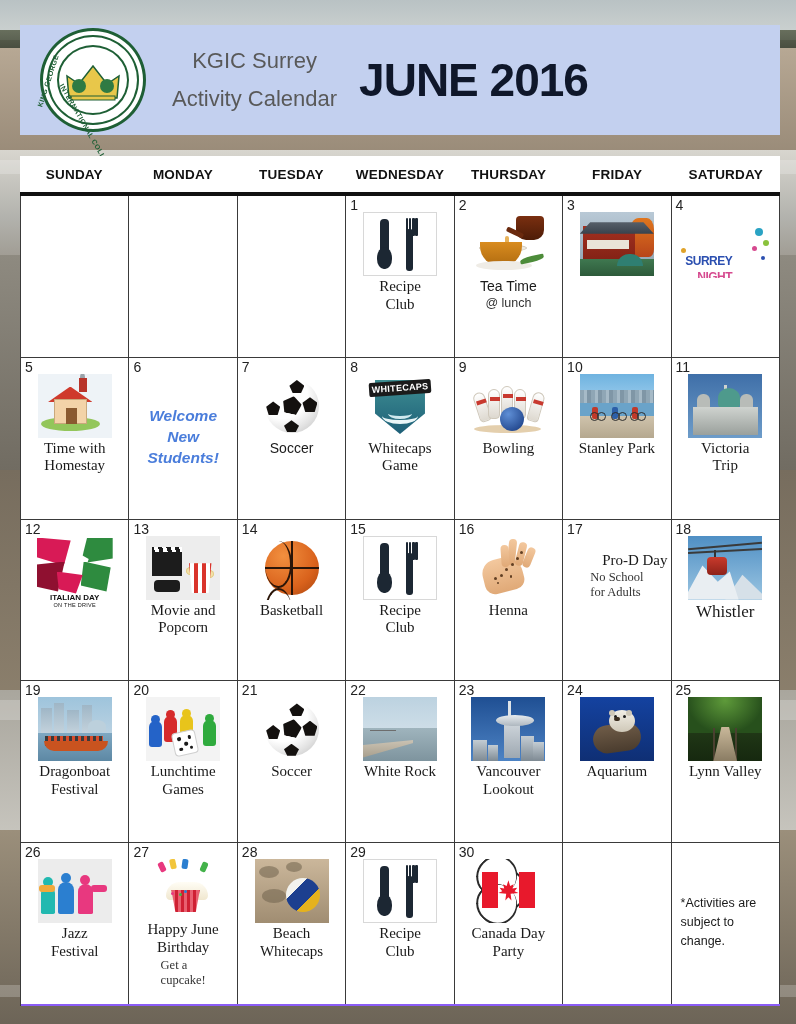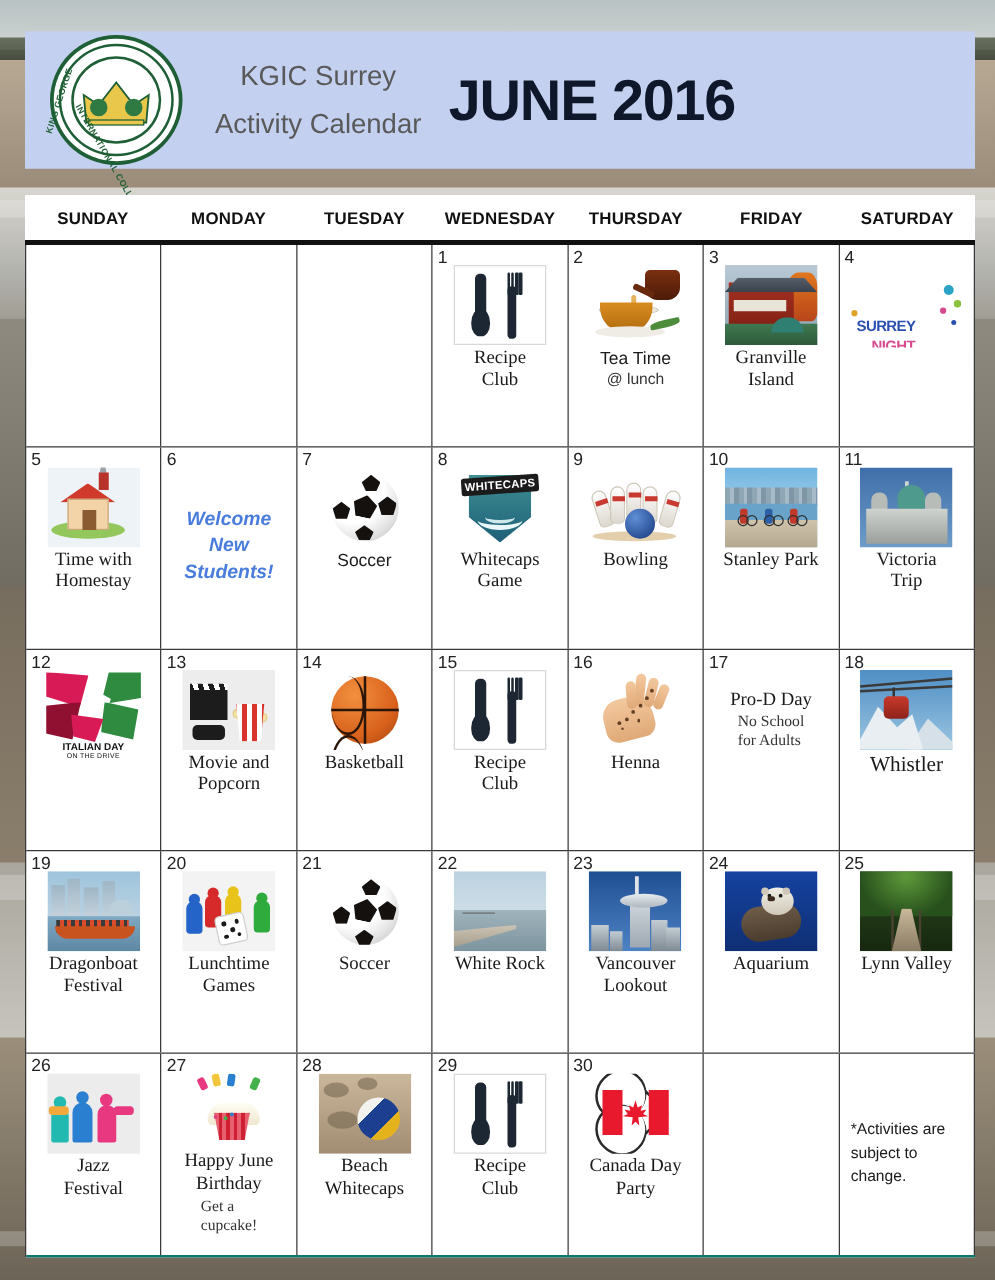--- a/index.html
+++ b/index.html
@@ -77,21 +77,21 @@
     letter-spacing:.2px;
   }
   #grid {
     flex:1 1 auto; display:flex; flex-direction:column;
     border-left:1px solid #3a3a3a;
   }
   .week {
     flex:1 1 0; display:flex;
     border-bottom:1px solid #3a3a3a;
   }
-  .week:last-child { border-bottom:2px solid #0f766e; }
+  .week:last-child { border-bottom:2px solid #8b5cf6; }
   .cell {
     flex:1 1 0; position:relative;
     border-right:1px solid #3a3a3a;
     padding:2px 3px 4px;
     display:flex; flex-direction:column; align-items:center;
     overflow:hidden;
   }
   .daynum {
     position:absolute; left:4px; top:1px;
     font-size:14px; color:#222; font-family:"Liberation Sans", sans-serif;
@@ -110,21 +110,21 @@
   .sub {
     font-size:12.5px; color:#333; line-height:1.2; margin-top:1px;
     font-family:"Liberation Serif", serif;
   }
   .sub.sans { font-family:"Liberation Sans", sans-serif; }
   .welcome {
     margin:auto 0; font-family:"Liberation Sans", sans-serif;
     font-style:italic; font-weight:bold; color:#4a7ddb;
     font-size:15.5px; line-height:1.35; text-align:center;
   }
-  .textonly { margin-top:30px; }
+  .textonly { margin-top:30px;text-align:right; }
   .note {
     margin:auto 0; font-family:"Liberation Sans", sans-serif;
     font-size:12.5px; color:#1a1a1a; line-height:1.55;
     text-align:left; width:100%; padding:0 6px;
   }
 
   
   .cut { border:1px solid #d8d8d8; background:#fff; }
   .cut .spoon, .cut .fork { position:absolute; background:#1c2733; }
   .cut .spoon { left:22%; top:10%; width:9px; height:34px; border-radius:4px 4px 2px 2px; }
@@ -491,24 +491,20 @@
         <div class="daynum">3</div>
         <div class="art gran">
           <div class="skyb"></div>
             <div class="trees"></div>
             <div class="bldg"></div>
           <div class="roof"></div>
             <div class="sign"></div>
             <div class="crowd"></div>
             <div class="umb"></div>
         </div>
-        <div class="labels">
-          <div>Granville</div>
-          <div>Island</div>
-        </div>
       </div>
 
       <div class="cell">
         <div class="daynum">4</div>
         <div class="art snm" style="margin-top:26px;width:88px;height:54px;">
           <div class="l" style="left:4px;top:2px;color:#2b4fb0;">SURREY</div>
           <div class="l" style="left:16px;top:18px;color:#d64a8f;">NIGHT</div>
           <div class="l" style="left:6px;top:34px;color:#8b5cf6;">MARKET</div>
           <div class="dot" style="right:6px;top:4px;width:8px;height:8px;background:#2aa3c4;"></div>
           <div class="dot" style="right:0;top:16px;width:6px;height:6px;background:#8ac23c;"></div>

